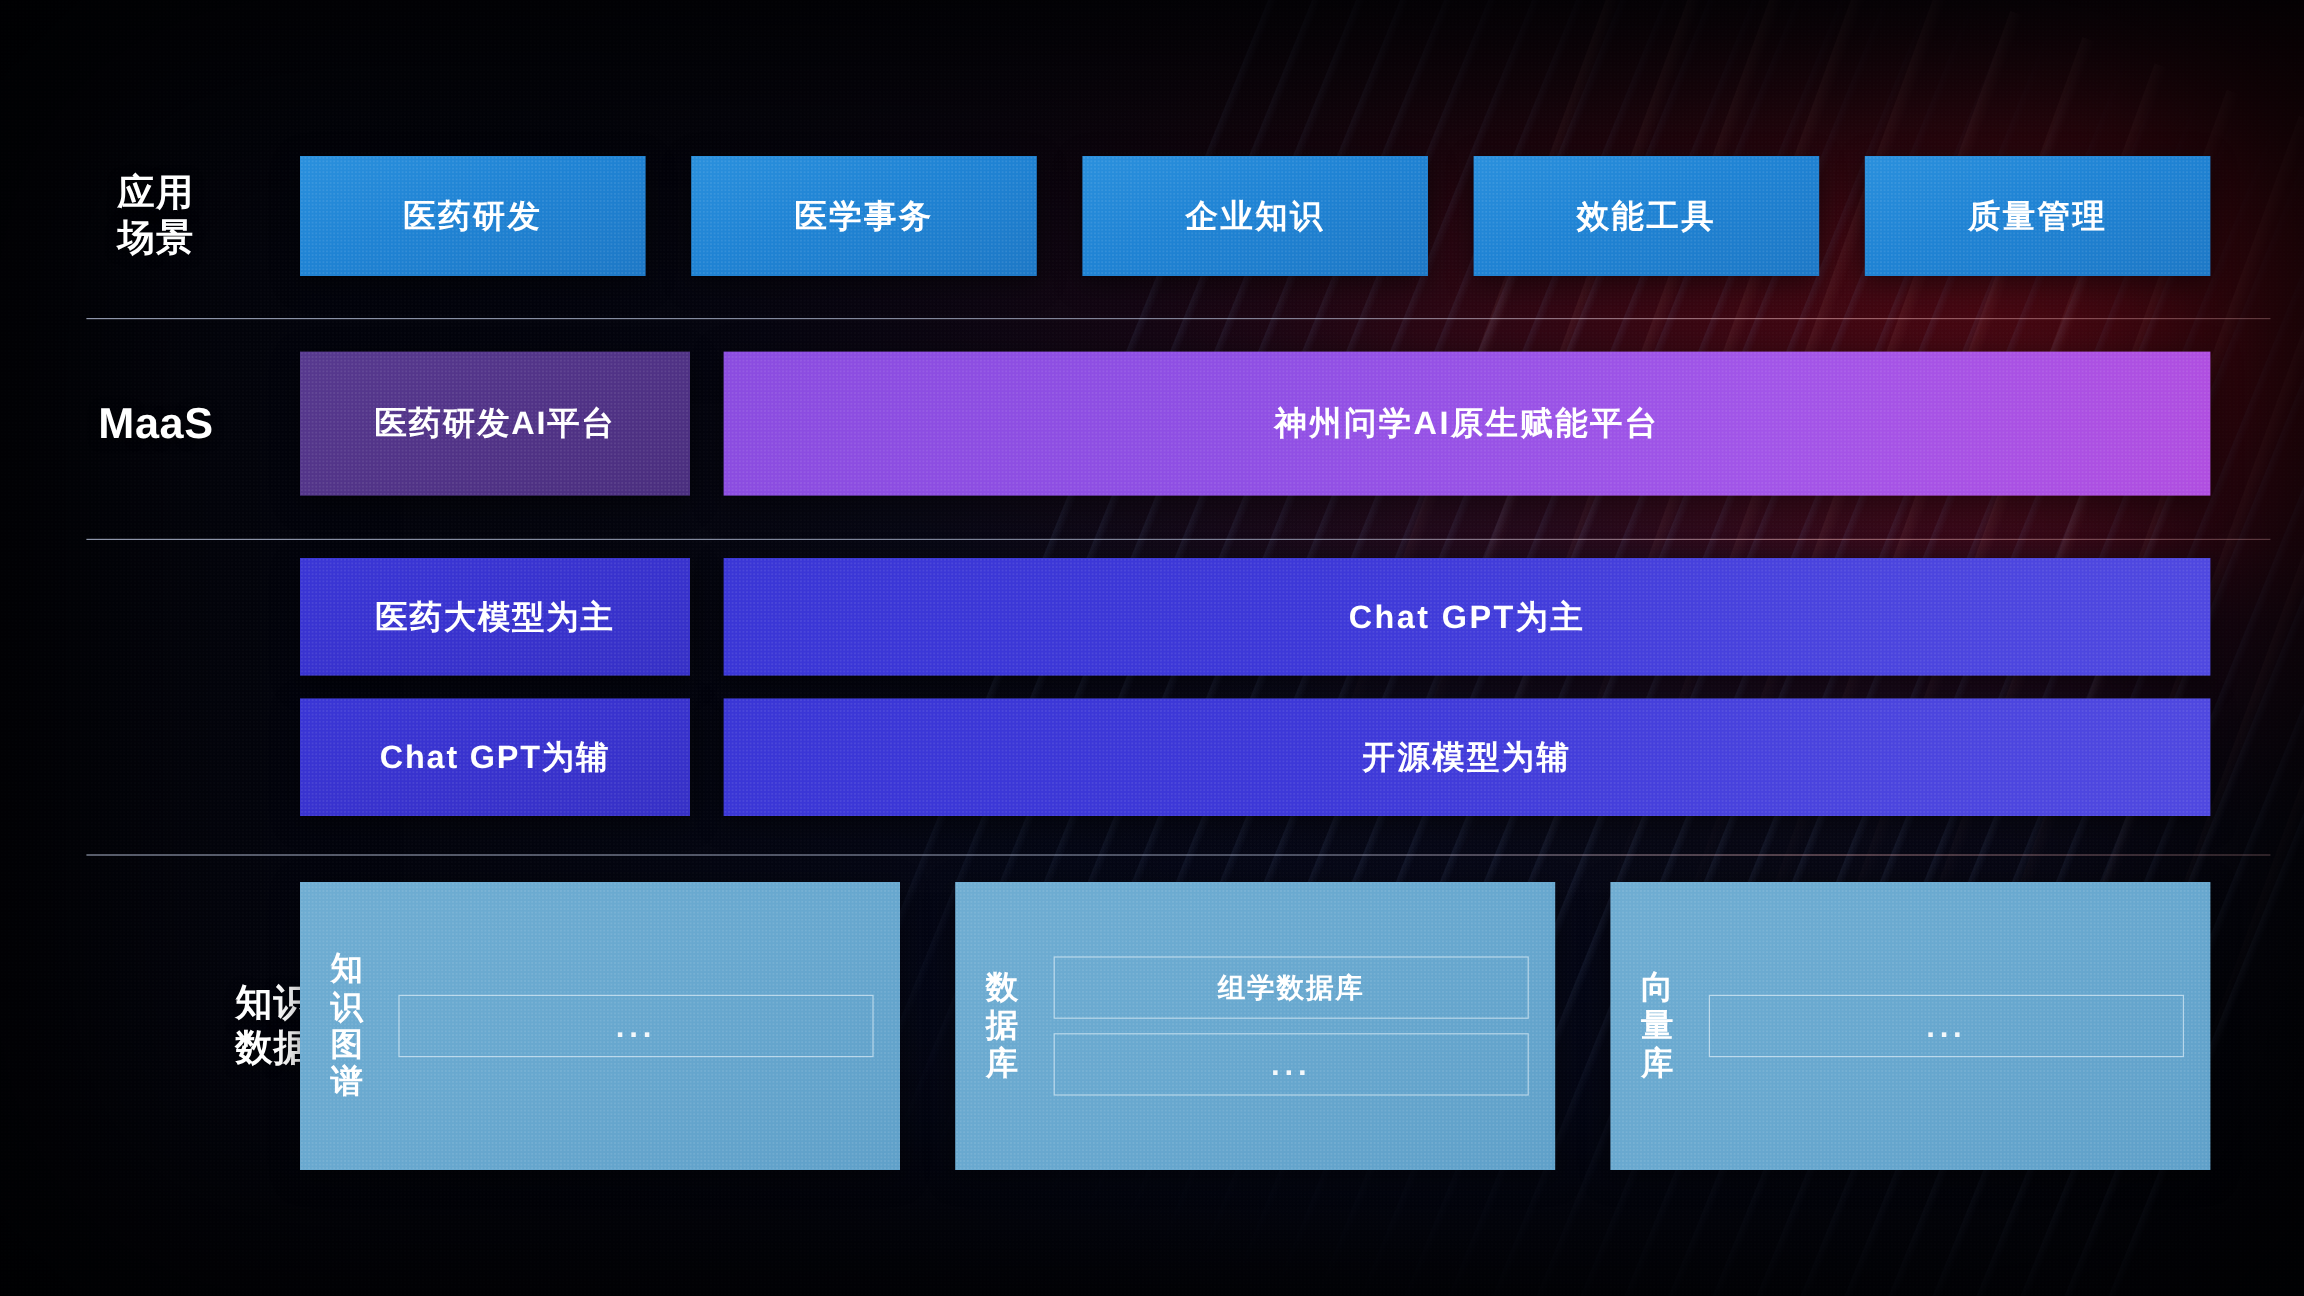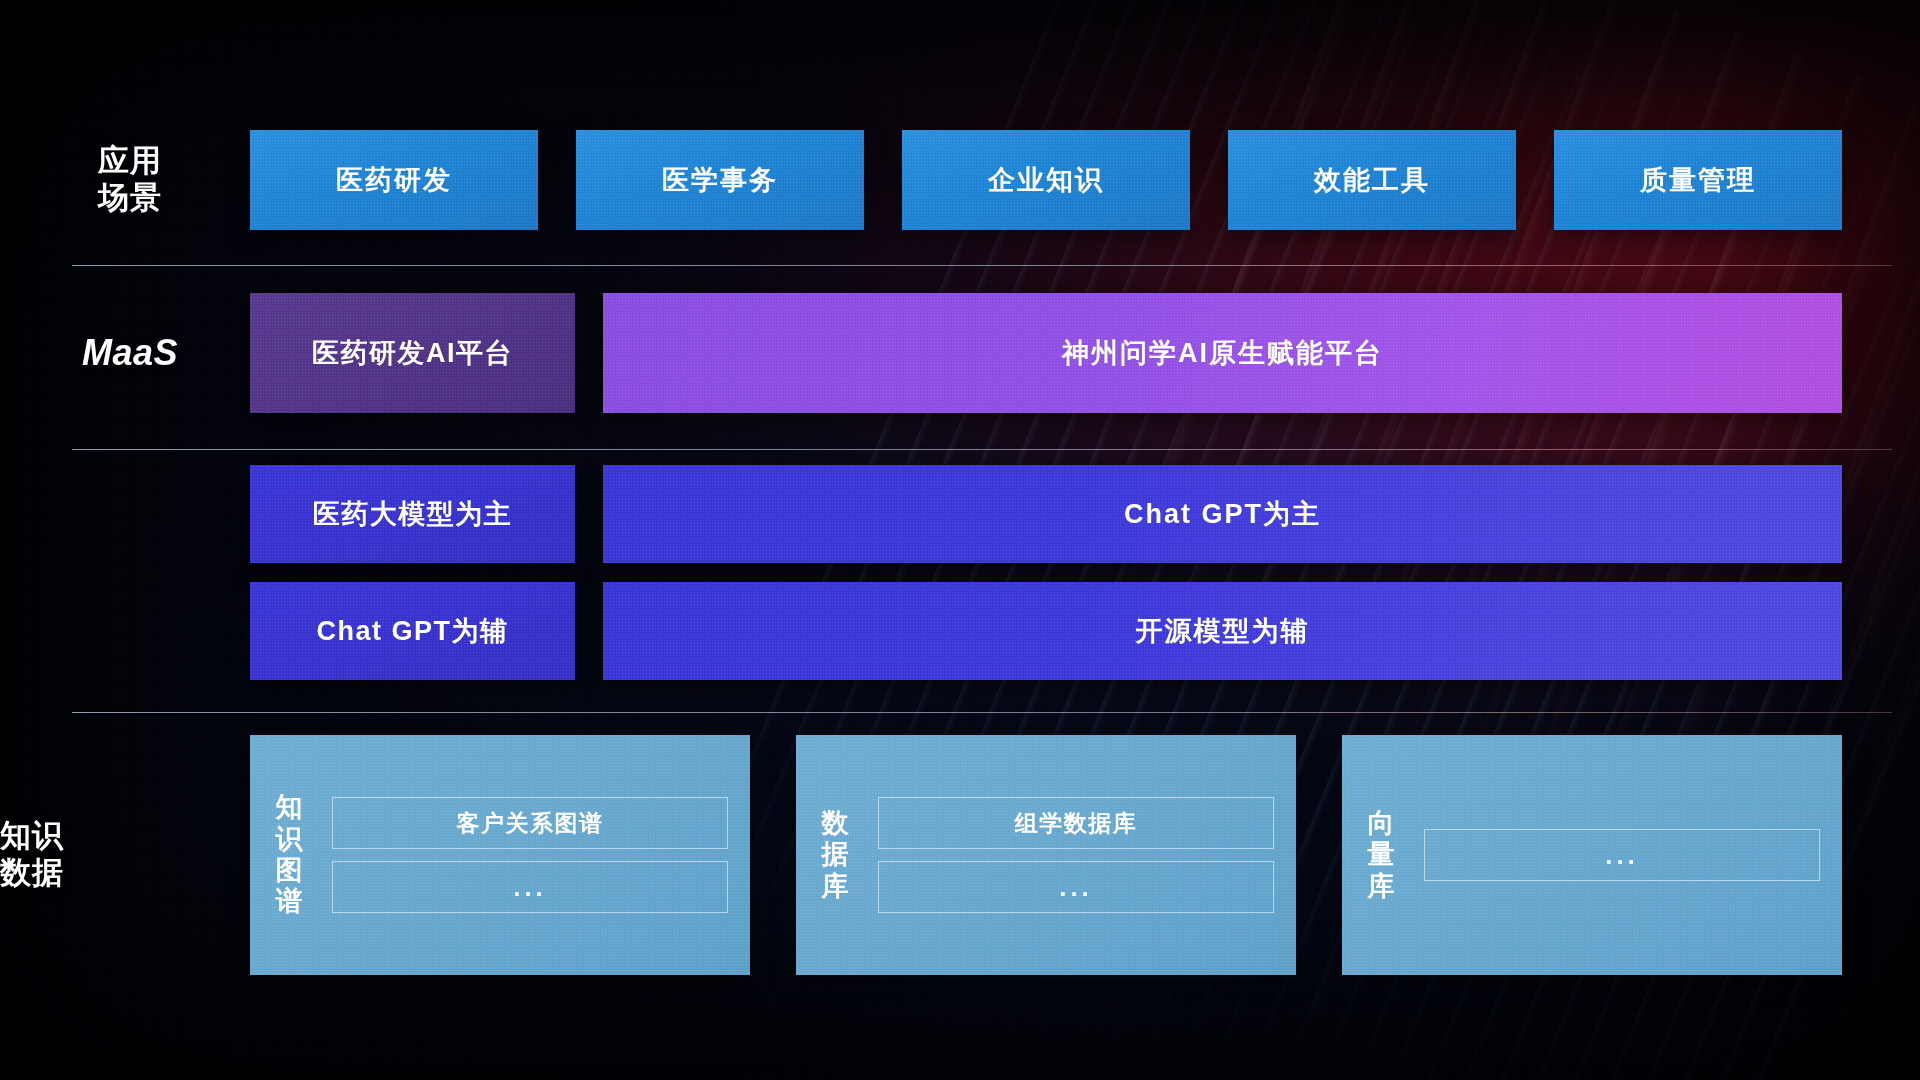--- a/index.html
+++ b/index.html
@@ -147,21 +147,21 @@
       <span>效能工具</span>
     </div>
     <div class="app-box" style="left:1554px;width:288px;">
       <span>质量管理</span>
     </div>
   </div>
 
   <div class="divider" style="top:265px;left:72px;right:28px;"></div>
 
   <div class="row" style="top:293px;height:120px;">
-    <div class="rowlabel" style="top:0px;height:120px;display:flex;align-items:center;justify-content:center;font-size:36px;letter-spacing:0.5px;font-style:italic;">
+    <div class="rowlabel" style="top:0px;height:120px;display:flex;align-items:center;justify-content:center;font-size:36px;letter-spacing:0.5px;">
       <span>MaaS</span>
     </div>
     <div class="maas-left" style="left:250px;width:325px;">
       <span>医药研发AI平台</span>
     </div>
     <div class="maas-right" style="left:603px;width:1239px;">
       <span>神州问学AI原生赋能平台</span>
     </div>
   </div>
 
@@ -180,36 +180,33 @@
       <span>Chat GPT为辅</span>
     </div>
     <div class="algo-right" style="top:117px;left:603px;width:1239px;">
       <span>开源模型为辅</span>
     </div>
   </div>
 
   <div class="divider" style="top:712px;left:72px;right:28px;"></div>
 
   <div class="row" style="top:735px;height:240px;">
-    <div class="rowlabel" style="top:0px;height:240px;display:flex;flex-direction:column;align-items:flex-start;justify-content:center;font-size:31px;">
+    <div class="rowlabel" style="top:0px;height:240px;display:flex;flex-direction:column;align-items:flex-end;justify-content:center;font-size:31px;">
       <span>知识</span>
       <span>数据</span>
     </div>
 
     <div class="kgroup" style="left:250px;width:500px;">
       <div class="kgroup-title">
         <span>知</span>
         <span>识</span>
         <span>图</span>
         <span>谱</span>
       </div>
       <div class="kgroup-items">
-        <div class="kitem">
-          <span>客户关系图谱</span>
-        </div>
         <div class="kitem dots">
           <span>...</span>
         </div>
       </div>
     </div>
 
     <div class="kgroup" style="left:796px;width:500px;">
       <div class="kgroup-title">
         <span>数</span>
         <span>据</span>

